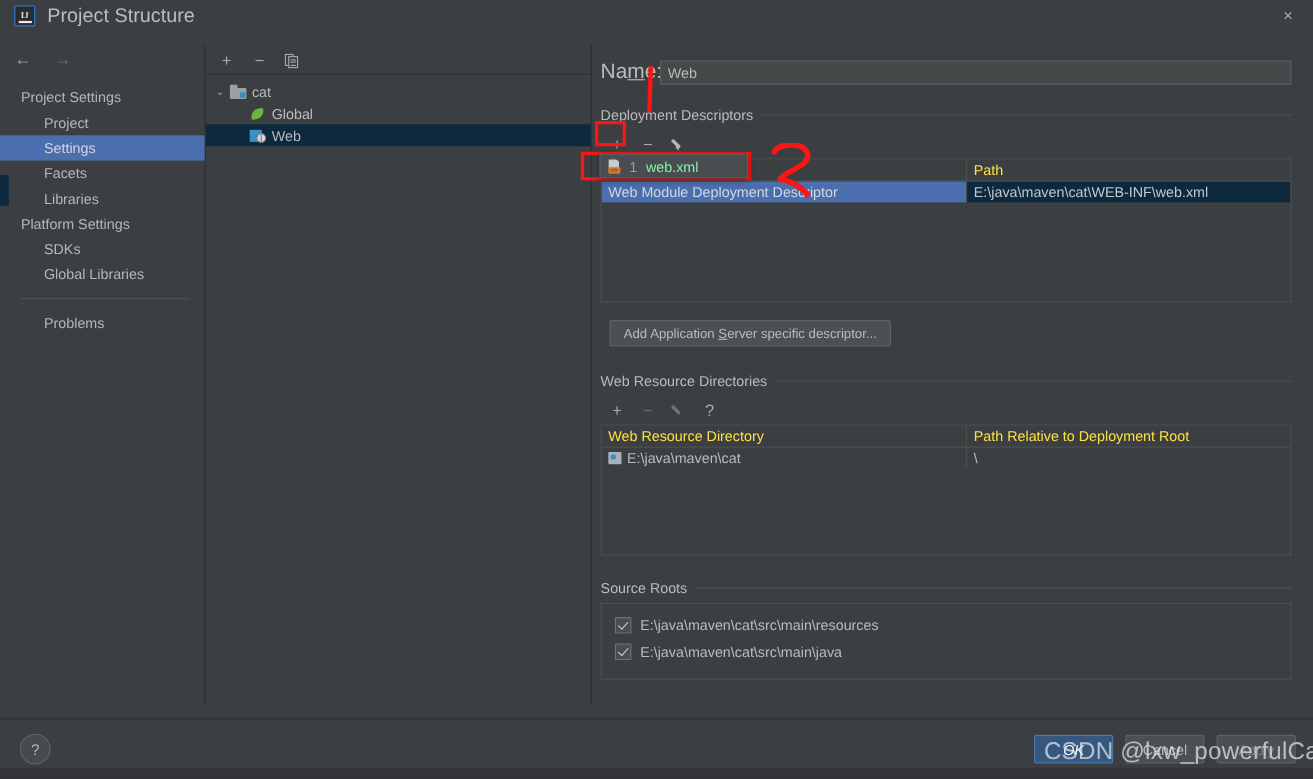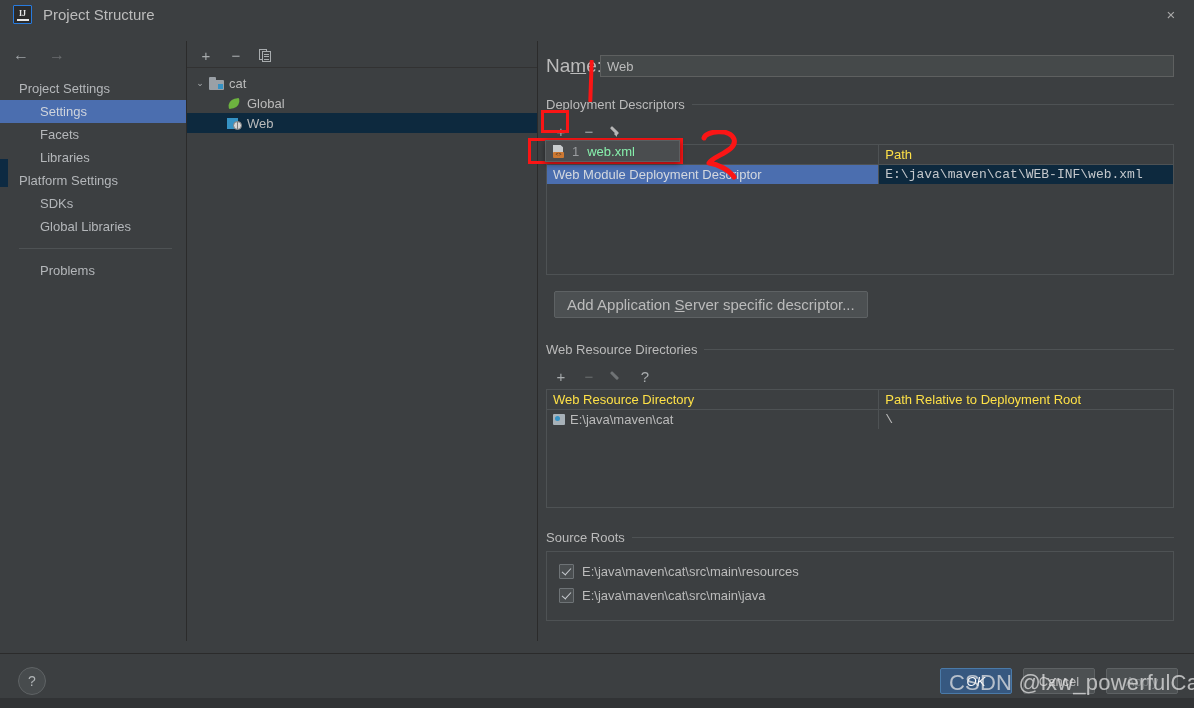--- a/index.html
+++ b/index.html
@@ -54,21 +54,21 @@
   }
   .ij-logo .ij-bar {
     position: absolute;
     bottom: 2px; left: 2.5px; right: 2.5px;
     height: 2px;
     background: #e8e8e8;
   }
   .title-text {
     margin-left: 11px;
     color: #bcbcbc;
-    font-size: 15px;
+    font-size: 18px;
   }
   .close-btn {
     position: absolute;
     right: 0; top: 0;
     width: 46px; height: 29px;
     display: flex; align-items: center; justify-content: center;
     color: #a9a9a9;
     font-size: 15px;
     cursor: default;
   }
@@ -308,21 +308,21 @@
     border-right: 1px solid #4e5254;
   }
   table.grid th:last-child { border-right: 0; }
   table.grid td {
     height: 19px;
     padding: 0 0 0 6px;
     color: #bbbbbb;
     border-right: 1px solid #4e5254;
     vertical-align: middle;
   }
-  table.grid td:last-child { border-right: 0; font-family: Liberation Mono, monospace; }
+  table.grid td:last-child { border-right: 0; }
   table.grid tr.sel td.c1 { background: #4b6eaf; color: #d4d8df; }
   table.grid tr.sel td.c2 { background: #0d293e; color: #c4c8cc; }
 
   .dd-table-wrap {
     height: 130px;
     border: 1px solid #4e5254;
     border-top: 0;
     box-sizing: border-box;
     overflow: hidden;
     background: #3c3f41;
@@ -347,21 +347,21 @@
   .dir-icon::after {
     content: ""; position: absolute; left: 2px; top: 2px;
     width: 5px; height: 5px; background: #3592c4; border-radius: 50%;
   }
 
   .btn {
     background: #4c5052;
     border: 1px solid #5e6264;
     color: #bbbbbb;
     font-family: "Liberation Sans", sans-serif;
-    font-size: 15px;
+    font-size: 12px;
     padding: 4px 12px;
     border-radius: 2px;
     cursor: default;
     text-align: right;
   }
   .btn u { text-decoration: underline; }
   .add-desc-row { margin-top: 16px; padding-left: 8px; }
 
   .src-box {
     border: 1px solid #4e5254;
@@ -528,20 +528,21 @@
   <div class="body-area">
 
     <div class="sidebar">
       <div class="edge-strip"></div>
       <div class="nav-arrows">
         <span class="arr">←</span>
         <span class="arr disabled">→</span>
       </div>
       <div class="side-list">
         <div class="side-group">Project Settings</div>
+        <div class="side-item">Project</div>
         <div class="side-item selected">Settings</div>
         <div class="side-item">Facets</div>
         <div class="side-item">Libraries</div>
         <div class="side-group">Platform Settings</div>
         <div class="side-item">SDKs</div>
         <div class="side-item">Global Libraries</div>
         <div class="side-sep"></div>
         <div class="side-item">Problems</div>
       </div>
     </div>

